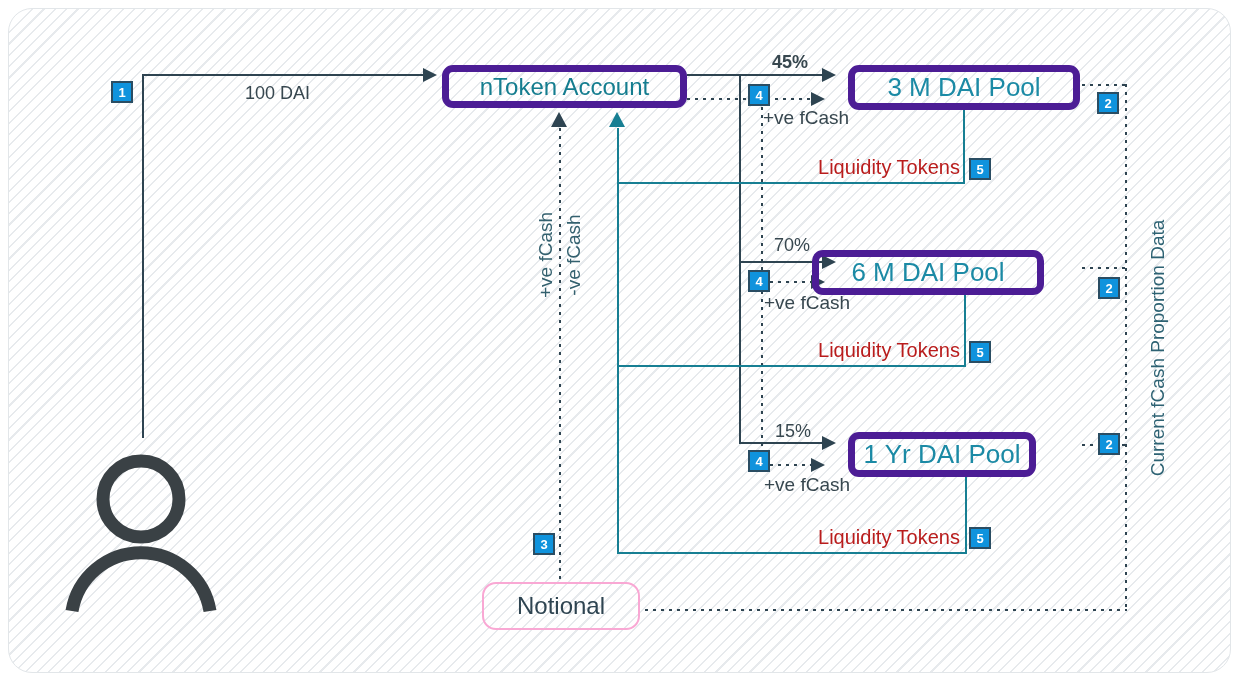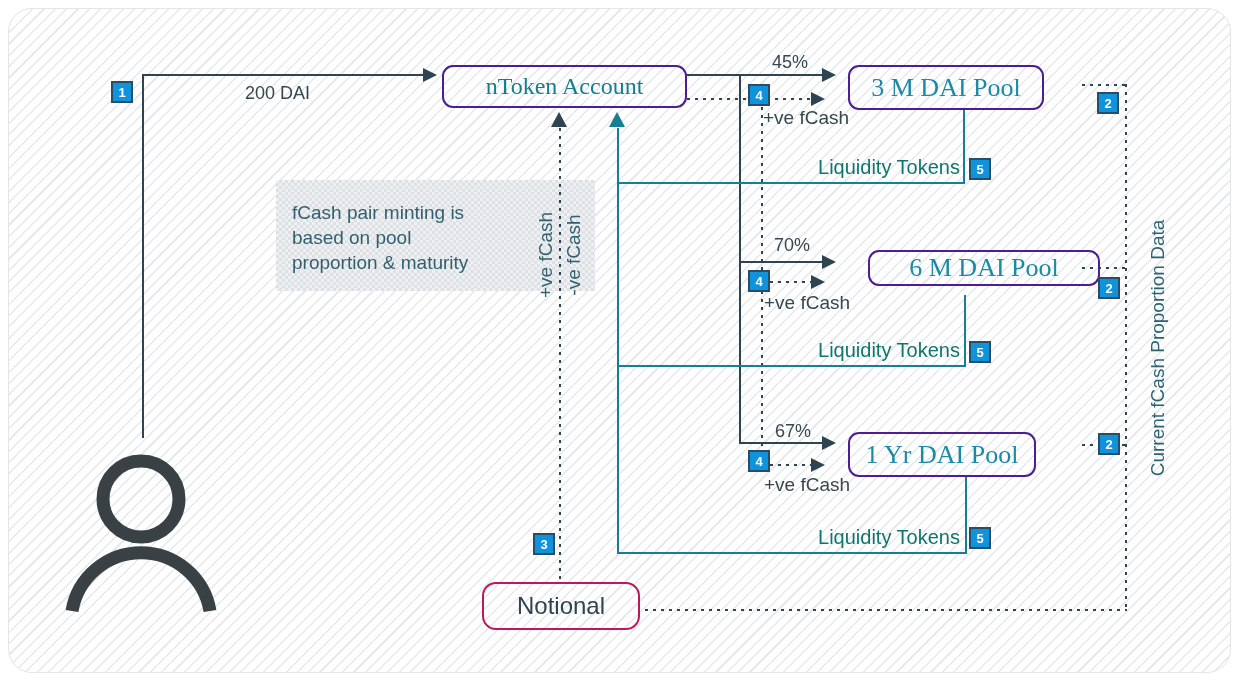--- a/index.html
+++ b/index.html
@@ -24,33 +24,33 @@
   .vdot{position:absolute;width:2px;background-image:repeating-linear-gradient(180deg,#2e4451 0 3px,transparent 3px 8px);}
   
   .ar-right{position:absolute;width:0;height:0;border-top:7px solid transparent;border-bottom:7px solid transparent;border-left:14px solid #2e4451;}
   .ar-up{position:absolute;width:0;height:0;border-left:8px solid transparent;border-right:8px solid transparent;border-bottom:15px solid #2e4451;}
   .ar-up.teal{border-bottom-color:#177f93;}
   
   .node{
     position:absolute;display:flex;align-items:center;justify-content:center;
     box-sizing:border-box;border-radius:11px;background:transparent;
   }
-  .node.teal{border:2px solid #4c1d95;color:#1b8aa5;font-family:Liberation Serif, serif;}
-  .node.dark{border:2px solid #be185d;color:#2e4451;border-radius:14px;}
+  .node.teal{border:7px solid #4c1d95;color:#1b8aa5;}
+  .node.dark{border:2px solid #f9a8d4;color:#2e4451;border-radius:14px;}
   .node-label{white-space:nowrap;}
   
   .badge{
     position:absolute;width:22px;height:22px;box-sizing:border-box;
     background:#0f93dd;border:2px solid #2a4d63;color:#ffffff;
     display:flex;align-items:center;justify-content:center;
     font-size:13px;font-weight:bold;
   }
   
   .lbl{position:absolute;color:#37474f;font-size:18px;white-space:nowrap;}
-  .lbl-teal{position:absolute;color:#0f766e;font-size:20px;white-space:nowrap;}
+  .lbl-teal{position:absolute;color:#b91c1c;font-size:20px;white-space:nowrap;}
   .rot{
     position:absolute;white-space:nowrap;
     transform:translate(-50%,-50%) rotate(-90deg);
     font-size:19px;color:#33606e;
   }
   .rot-teal{color:#2d6273;}
   
   .note{
     position:absolute;left:276px;top:180px;width:319px;height:111px;
     background-color:#eef0f2;
@@ -63,31 +63,26 @@
     position:absolute;left:16px;top:20px;
     font-size:19px;line-height:25px;color:#33606e;white-space:pre-line;
   }
 </style>
 </head>
 <body>
 
 <div class="stage">
   <div class="canvas"></div>
 
-  <div class="note">
-    <div class="note-text">fCash pair minting is
-based on pool
-proportion &amp; maturity</div>
-  </div>
 
   <div class="badge" style="left:111px;top:81px;">1</div>
   <div class="vline" style="left:142px;top:74px;height:364px;"></div>
   <div class="hline" style="left:142px;top:74px;width:282px;"></div>
   <div class="ar-right" style="left:423px;top:68px;"></div>
-  <div class="lbl" style="left:245px;top:83px;">200 DAI</div>
+  <div class="lbl" style="left:245px;top:83px;">100 DAI</div>
 
   <svg class="abs" style="left:64px;top:453px;" width="156" height="162" viewBox="0 0 156 162">
     <circle cx="77" cy="46" r="38" fill="none" stroke="#3a4145" stroke-width="13"></circle>
     <path d="M 8 158 A 70 70 0 0 1 146 158" fill="none" stroke="#3a4145" stroke-width="13"></path>
   </svg>
 
   <div class="node teal" style="left:442px;top:65px;width:245px;height:43px;">
     <span class="node-label" style="font-size:24px;color:#147d8f;">nToken Account</span>
   </div>
 
@@ -113,36 +108,36 @@
   <div class="ar-right" style="left:822px;top:436px;"></div>
 
   <div class="hdot" style="left:687px;top:98px;width:125px;"></div>
   <div class="ar-right" style="left:811px;top:92px;"></div>
   <div class="vdot" style="left:761px;top:99px;height:367px;"></div>
   <div class="hdot" style="left:762px;top:281px;width:50px;"></div>
   <div class="ar-right" style="left:811px;top:275px;"></div>
   <div class="hdot" style="left:762px;top:464px;width:50px;"></div>
   <div class="ar-right" style="left:811px;top:458px;"></div>
 
-  <div class="lbl" style="left:772px;top:52px;">45%</div>
+  <div class="lbl" style="left:772px;top:52px;font-weight:bold;">45%</div>
   <div class="lbl" style="left:774px;top:235px;">70%</div>
-  <div class="lbl" style="left:775px;top:421px;">67%</div>
+  <div class="lbl" style="left:775px;top:421px;">15%</div>
 
   <div class="lbl" style="left:763px;top:107px;font-size:19px;">+ve fCash</div>
   <div class="lbl" style="left:764px;top:292px;font-size:19px;">+ve fCash</div>
   <div class="lbl" style="left:764px;top:474px;font-size:19px;">+ve fCash</div>
 
   <div class="badge" style="left:748px;top:84px;">4</div>
   <div class="badge" style="left:748px;top:270px;">4</div>
   <div class="badge" style="left:748px;top:450px;">4</div>
 
-  <div class="node teal" style="left:848px;top:65px;width:196px;height:45px;">
+  <div class="node teal" style="left:848px;top:65px;width:232px;height:45px;">
     <span class="node-label" style="font-size:26px;">3 M DAI Pool</span>
   </div>
-  <div class="node teal" style="left:868px;top:250px;width:232px;height:36px;">
+  <div class="node teal" style="left:812px;top:250px;width:232px;height:45px;">
     <span class="node-label" style="font-size:26px;">6 M DAI Pool</span>
   </div>
   <div class="node teal" style="left:848px;top:432px;width:188px;height:45px;">
     <span class="node-label" style="font-size:26px;">1 Yr DAI Pool</span>
   </div>
 
   <div class="vline-teal" style="left:963px;top:110px;height:74px;"></div>
   <div class="hline-teal" style="left:617px;top:182px;width:348px;"></div>
   <div class="lbl-teal" style="left:810px;top:156px;width:150px;text-align:right;">Liquidity Tokens</div>
   <div class="badge" style="left:969px;top:158px;">5</div>

